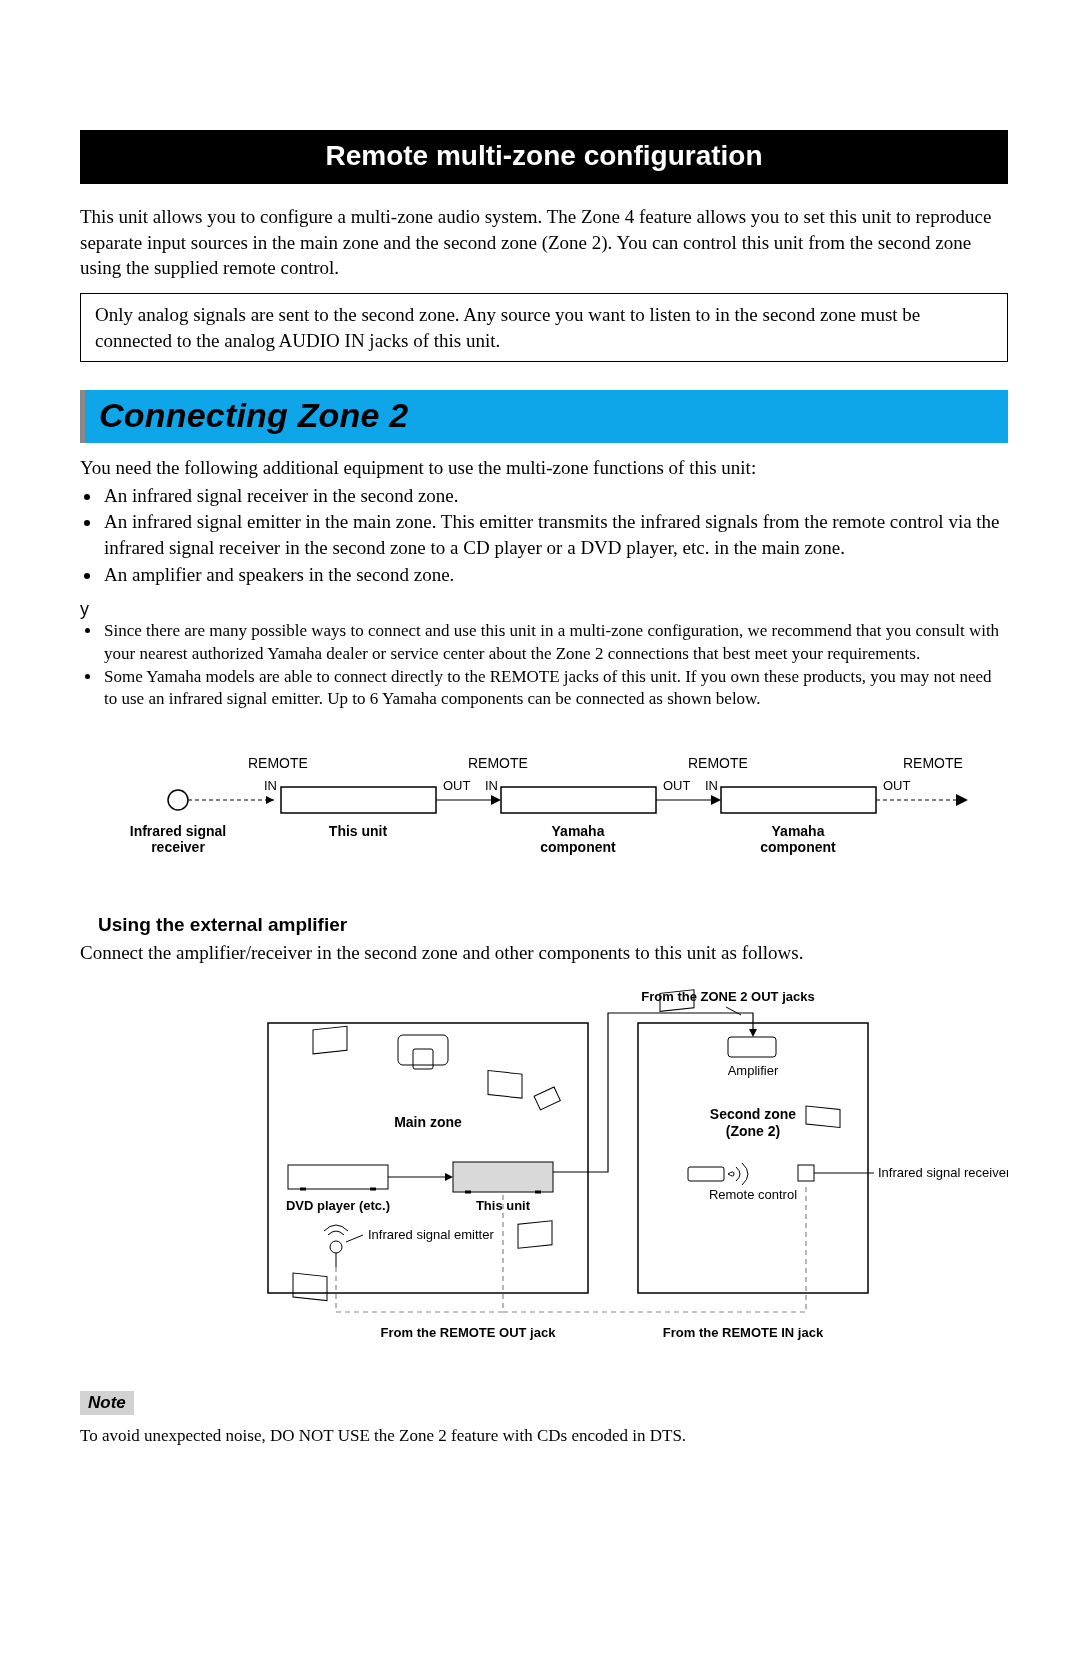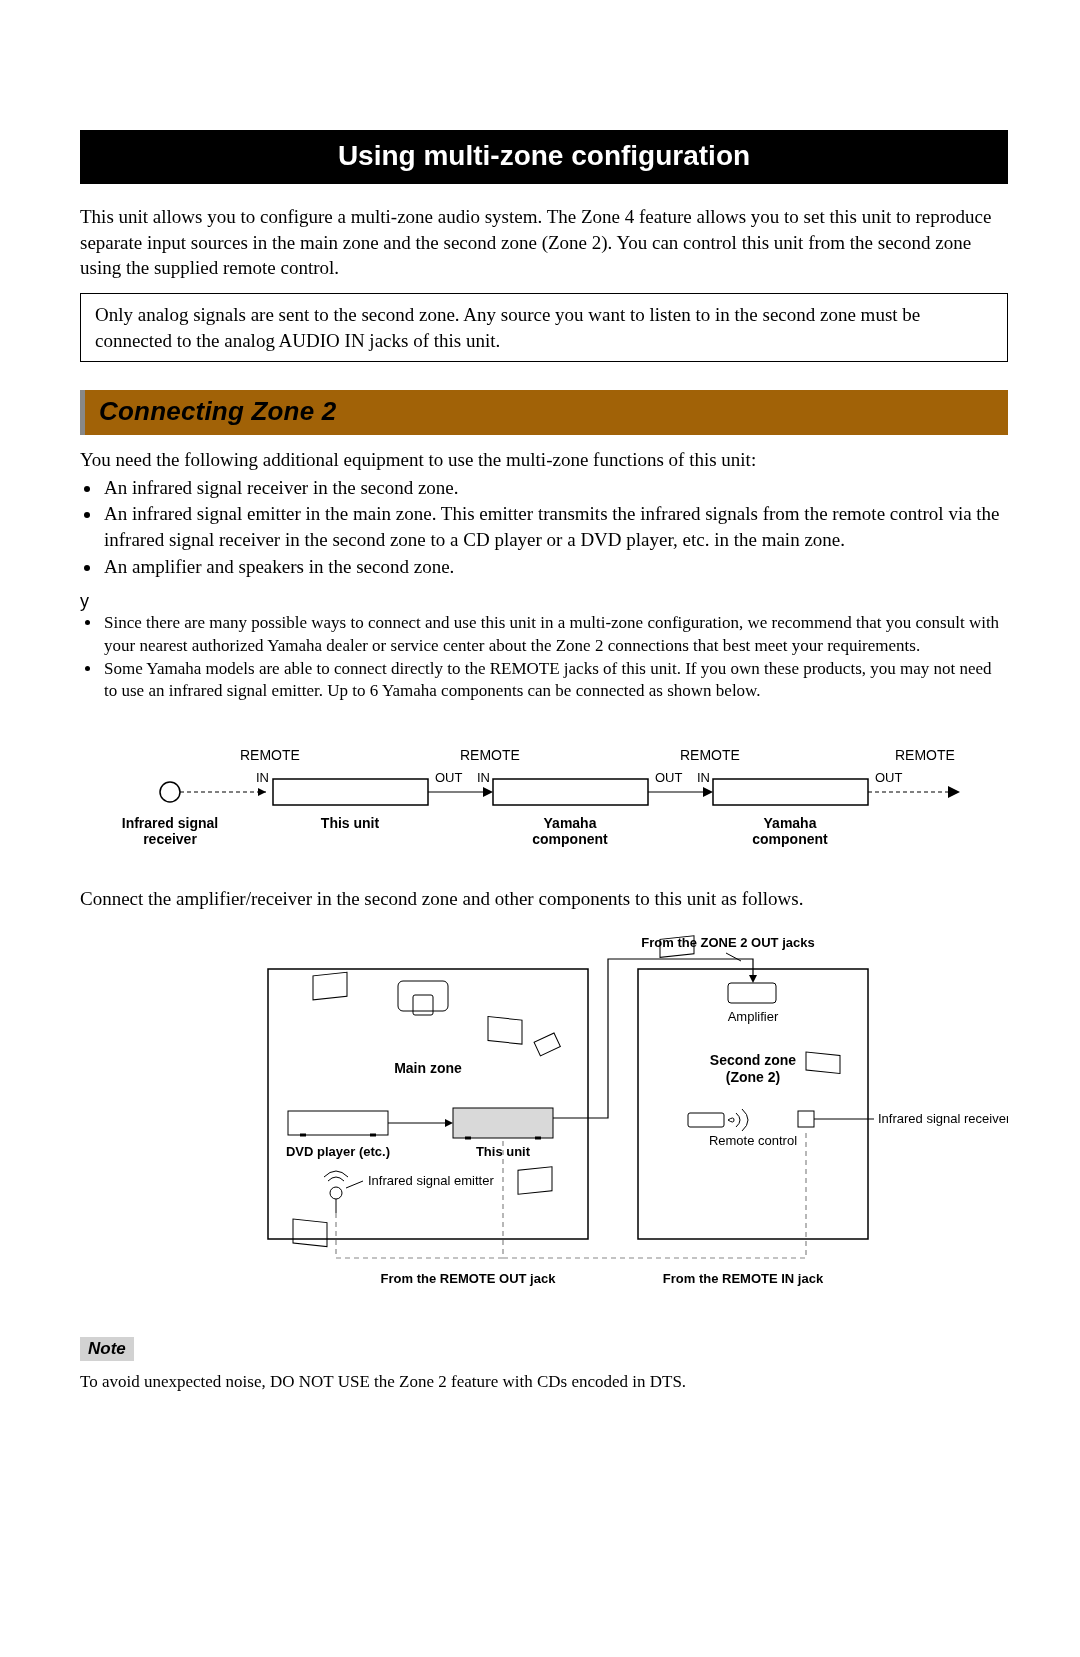--- a/index.html
+++ b/index.html
@@ -30,26 +30,26 @@
     margin-bottom: 12px;
   }
   .info-box {
     border: 1px solid #000;
     padding: 8px 14px;
     font-size: 19px;
     line-height: 1.35;
     margin: 6px 0 28px 0;
   }
   .section-heading {
-    background: #a16207;
+    background: #0ea5e9;
     border-left: 5px solid #888;
     font-family: Arial, Helvetica, sans-serif;
     font-weight: bold;
     font-style: italic;
-    font-size: 26px;
+    font-size: 34px;
     padding: 6px 14px 8px 14px;
     margin-bottom: 12px;
     letter-spacing: 0.2px;
   }
   .body-text {
     font-size: 19px;
     line-height: 1.35;
     margin-bottom: 2px;
   }
   ul.bullets {
@@ -72,20 +72,21 @@
     padding-left: 22px;
   }
   ul.small-bullets li {
     font-size: 17px;
     line-height: 1.3;
     margin-bottom: 1px;
     padding-left: 2px;
   }
   .diagram-area {
     margin: 40px 0 10px 0;
+    text-align: right;
   }
   .sub-heading {
     font-family: Arial, Helvetica, sans-serif;
     font-weight: bold;
     font-size: 19px;
     margin: 30px 0 4px 18px;
   }
   .sub-body {
     font-size: 19px;
     line-height: 1.35;
@@ -110,21 +111,21 @@
   svg text {
     font-family: Arial, Helvetica, sans-serif;
   }
 </style>
 </head>
 <body>
 
 <div class="page">
 
   <div class="title-bar">
-    <span>Using multi-zone configuration</span>
+    <span>Remote multi-zone configuration</span>
   </div>
 
   <div class="intro">This unit allows you to configure a multi-zone audio system. The Zone 4 feature allows you to set this unit to reproduce separate input sources in the main zone and the second zone (Zone 2). You can control this unit from the second zone using the supplied remote control.</div>
 
   <div class="info-box">Only analog signals are sent to the second zone. Any source you want to listen to in the second zone must be connected to the analog AUDIO IN jacks of this unit.</div>
 
   <div class="section-heading">Connecting Zone 2</div>
 
   <div class="body-text">You need the following additional equipment to use the multi-zone functions of this unit:</div>
   <ul class="bullets">
@@ -178,20 +179,21 @@
       <text x="90" y="86" font-size="14" font-weight="bold" text-anchor="middle">Infrared signal</text>
       <text x="90" y="102" font-size="14" font-weight="bold" text-anchor="middle">receiver</text>
       <text x="270" y="86" font-size="14" font-weight="bold" text-anchor="middle">This unit</text>
       <text x="490" y="86" font-size="14" font-weight="bold" text-anchor="middle">Yamaha</text>
       <text x="490" y="102" font-size="14" font-weight="bold" text-anchor="middle">component</text>
       <text x="710" y="86" font-size="14" font-weight="bold" text-anchor="middle">Yamaha</text>
       <text x="710" y="102" font-size="14" font-weight="bold" text-anchor="middle">component</text>
     </svg>
   </div>
 
+  <div class="sub-heading">Using the external amplifier</div>
   <div class="sub-body">Connect the amplifier/receiver in the second zone and other components to this unit as follows.</div>
 
   
   <div style="text-align:right; margin-top:8px;">
     <svg width="820" height="370" viewBox="0 0 820 370">
 
       <text x="540" y="14" font-size="13" font-weight="bold" text-anchor="middle">From the ZONE 2 OUT jacks</text>
 
       <rect x="80" y="36" width="320" height="270" fill="none" stroke="#000" stroke-width="1.5"></rect>
 

